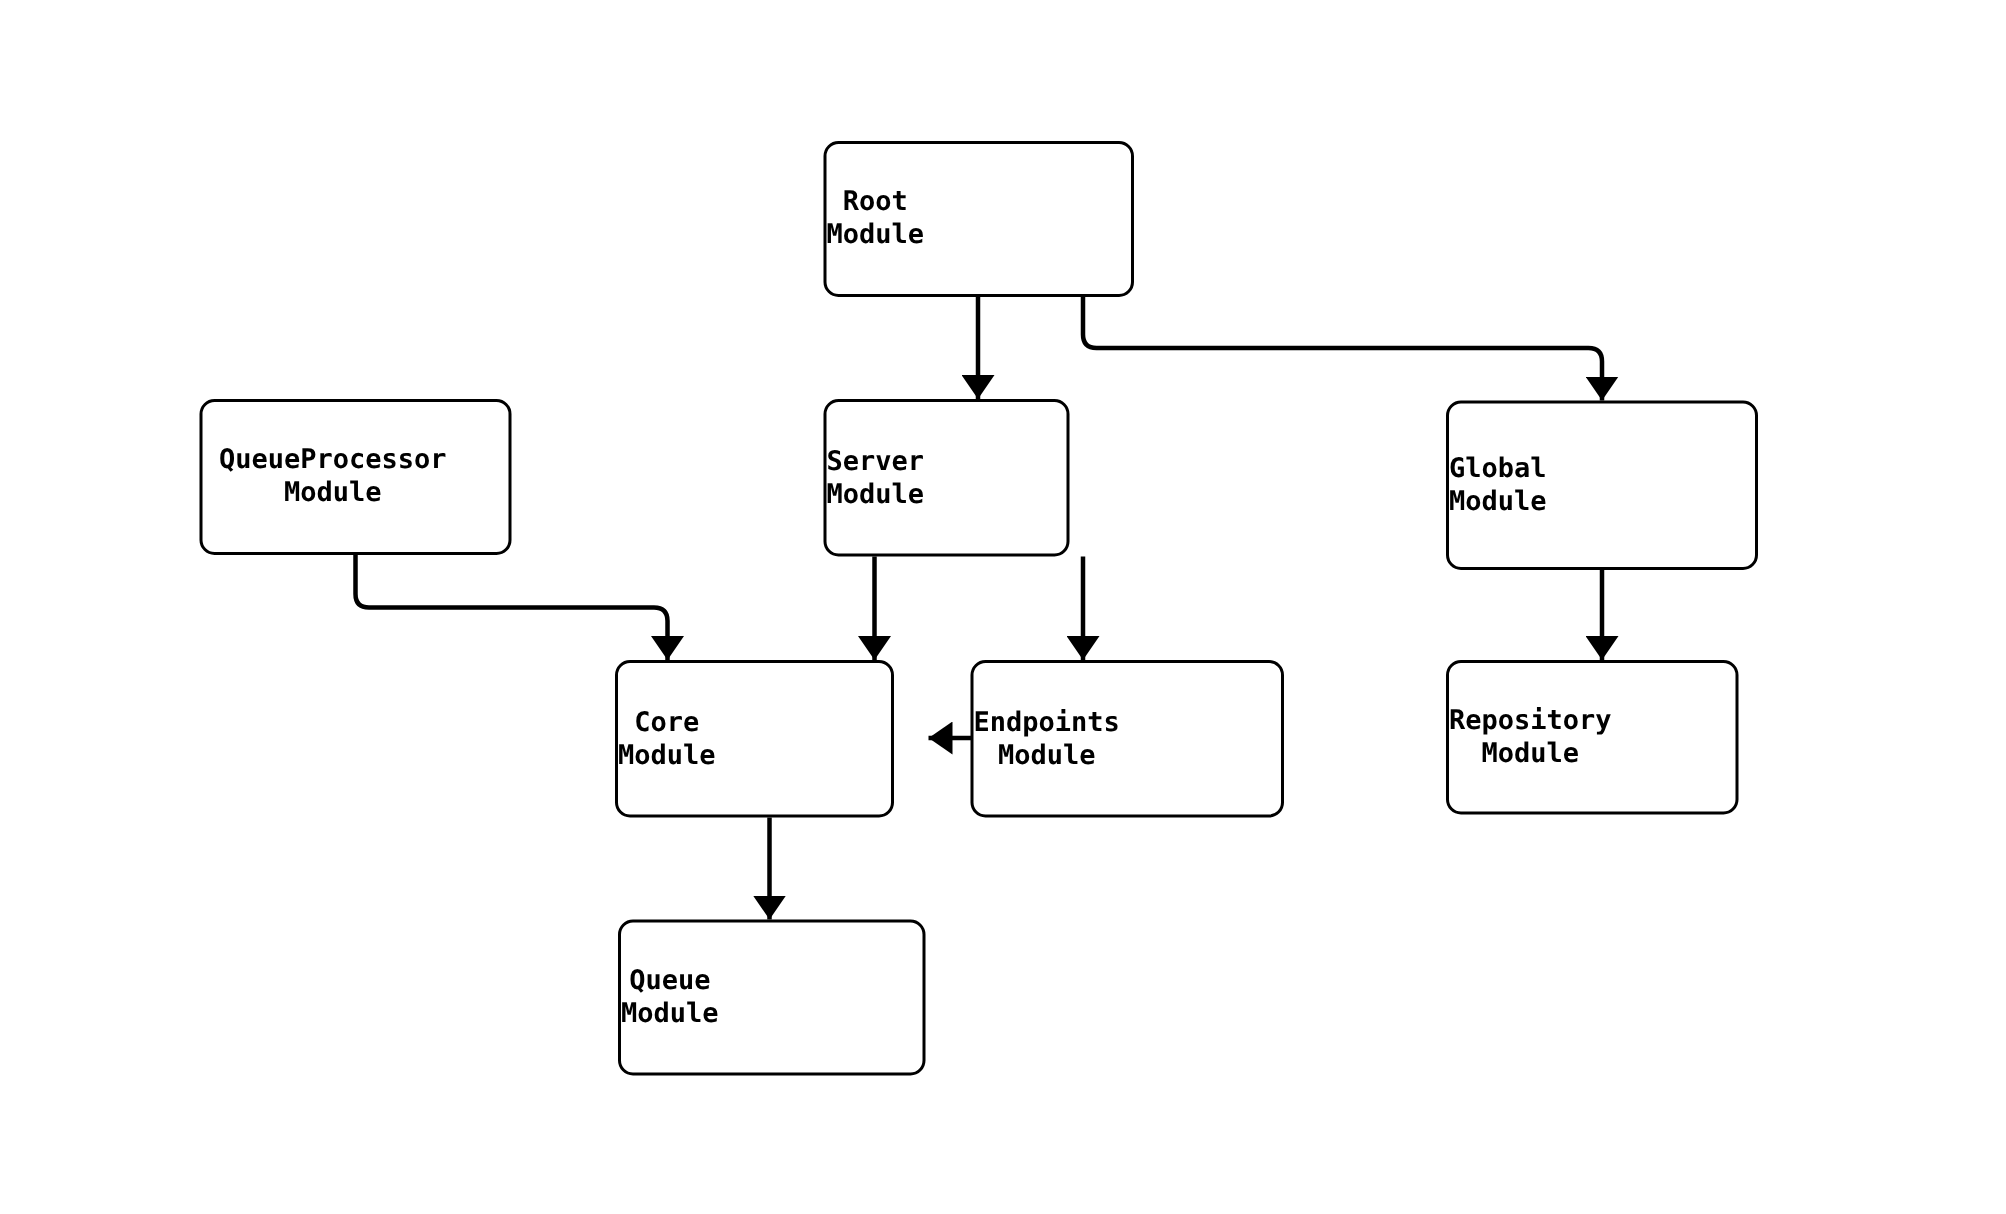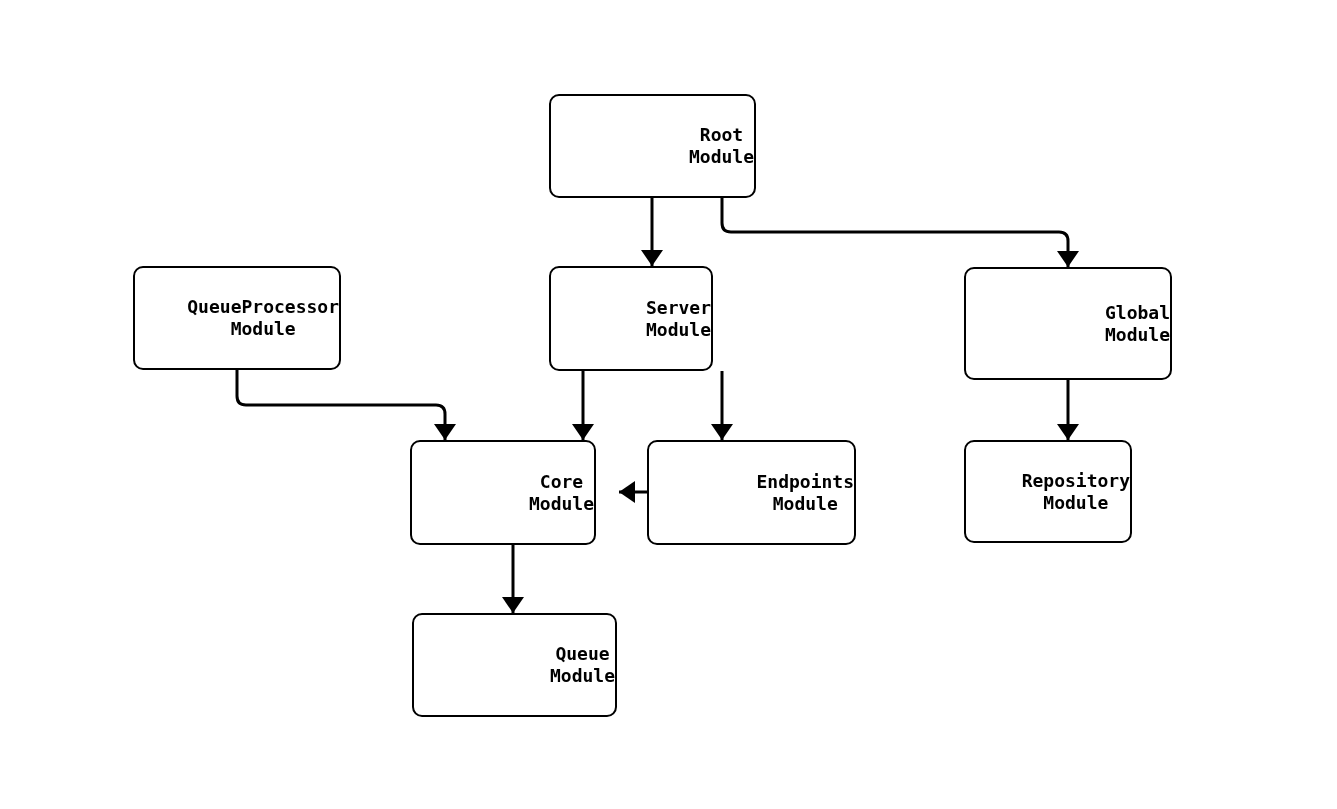--- a/index.html
+++ b/index.html
@@ -28,21 +28,21 @@
     stroke-width: 3;
   }
   .node {
     position: absolute;
     box-sizing: border-box;
     background: #ffffff;
     border: 2.5px solid #000000;
     border-radius: 10px;
     display: flex;
     align-items: center;
-    justify-content: flex-end;
+    justify-content: flex-start;
   }
   .node .label {
     white-space: pre-line;
     text-align: center;
     font-weight: bold;
     font-size: 18px;
     line-height: 1.2;
     color: #000000;
   }
 </style>
@@ -72,41 +72,41 @@
   <div class="node" style="left: 549px; top: 94px; width: 207px; height: 104px;">
     <span class="label">Root
 Module</span>
   </div>
 
   <div class="node" style="left: 549px; top: 266px; width: 164px; height: 105px;">
     <span class="label">Server
 Module</span>
   </div>
 
-  <div class="node" style="left: 133px; top: 266px; width: 208px; height: 104px;">
+  <div class="node" style="left: 133px; top: 266px; width: 208px; height: 104px; padding-left: 11px;">
     <span class="label">QueueProcessor
 Module</span>
   </div>
 
   <div class="node" style="left: 964px; top: 267px; width: 208px; height: 113px;">
     <span class="label">Global
 Module</span>
   </div>
 
   <div class="node" style="left: 410px; top: 440px; width: 186px; height: 105px;">
     <span class="label">Core
 Module</span>
   </div>
 
   <div class="node" style="left: 647px; top: 440px; width: 209px; height: 105px;">
     <span class="label">Endpoints
 Module</span>
   </div>
 
-  <div class="node" style="left: 964px; top: 440px; width: 168px; height: 103px;">
+  <div class="node" style="left: 964px; top: 440px; width: 195px; height: 103px;">
     <span class="label">Repository
 Module</span>
   </div>
 
   <div class="node" style="left: 412px; top: 613px; width: 205px; height: 104px;">
     <span class="label">Queue
 Module</span>
   </div>
 
 </div>

